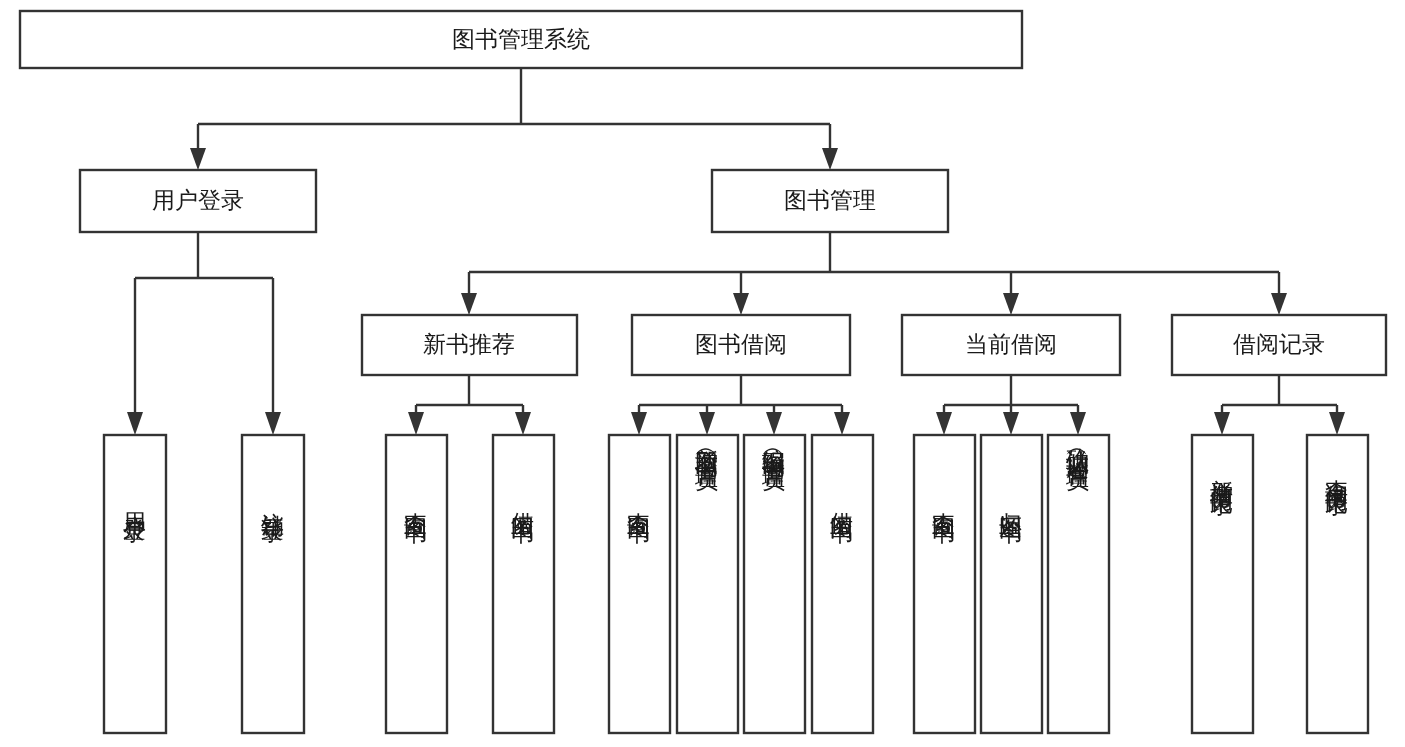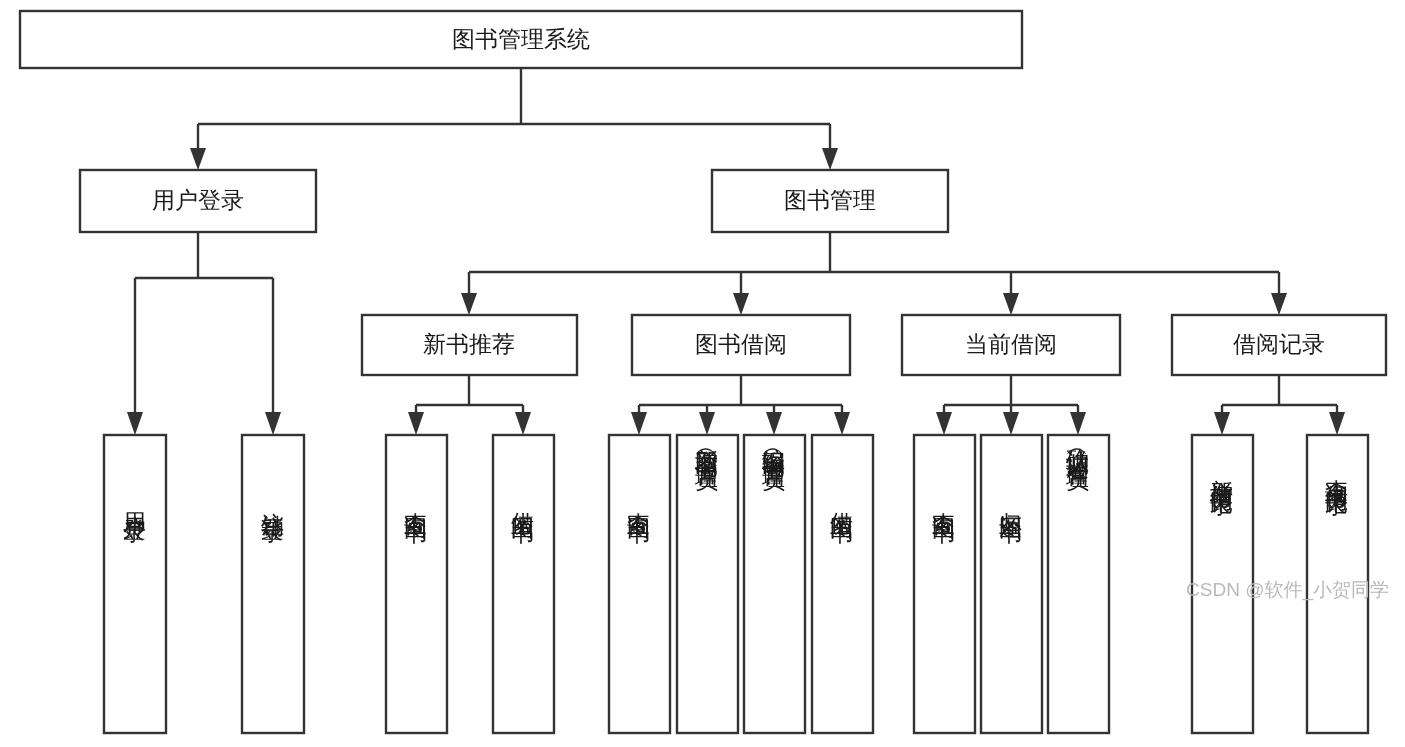--- a/index.html
+++ b/index.html
@@ -234,14 +234,13 @@
       <text class="node-label-vert" x="1222" y="470">新增借阅记录</text>
     </g>
 
     <g>
       <rect class="node-rect" x="1307" y="435" width="61" height="298"></rect>
       <text class="node-label-vert" x="1337" y="470">查询借阅记录</text>
     </g>
 
   </svg>
 
-  <div class="watermark">CSDN @软件_小贺同学</div>
 </div>
 
 </body></html>

